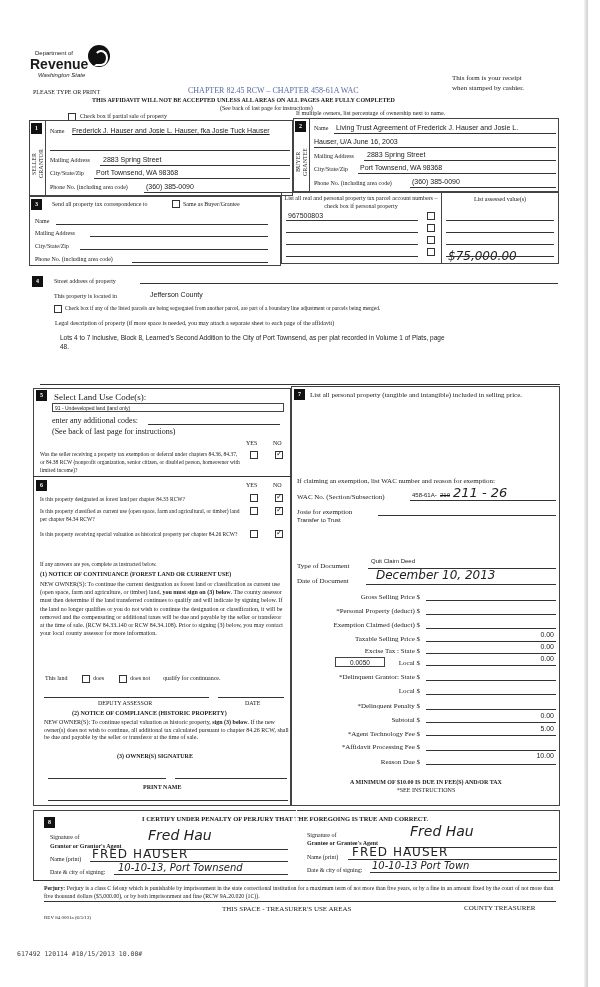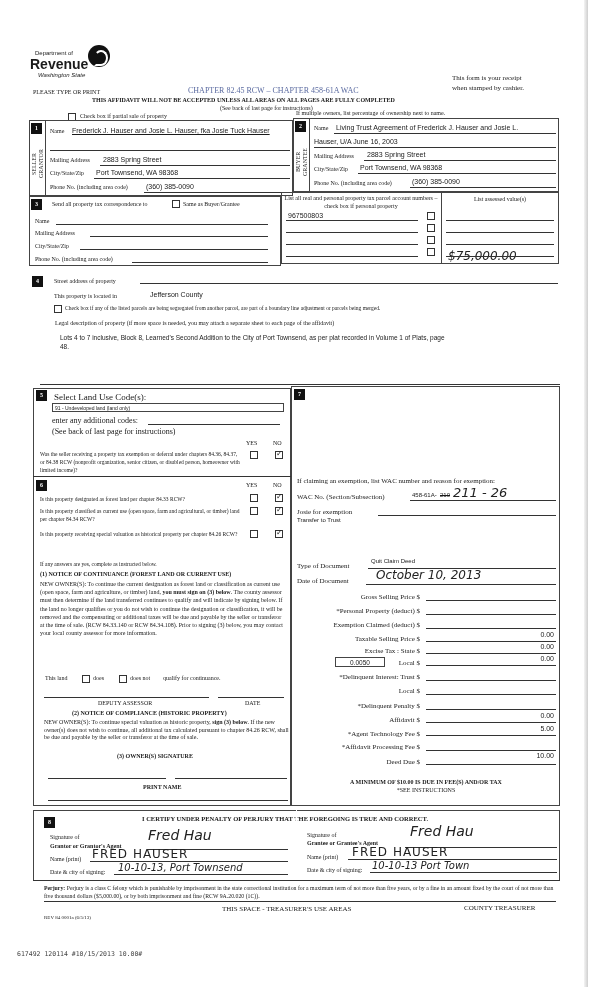--- a/index.html
+++ b/index.html
@@ -187,36 +187,37 @@
   <div class="abs" style="left:44px;top:719px;width:245px;font-size:6px;line-height:7.6px;"><span>NEW OWNER(S): To continue special valuation as historic property,</span> <b>sign (3) below</b><span>. If the new owner(s) does not wish to continue, all additional tax calculated pursuant to chapter 84.26 RCW, shall be due and payable by the seller or transferor at the time of sale.</span></div>
   <div class="abs bold t6" style="left:117px;top:753px;">(3) OWNER(S) SIGNATURE</div>
 
   <div class="line" style="left:48px;top:778px;width:118px;"></div>
   <div class="line" style="left:175px;top:778px;width:112px;"></div>
   <div class="abs bold t6" style="left:143px;top:784px;">PRINT NAME</div>
   <div class="line" style="left:48px;top:800px;width:240px;"></div>
 
   <div class="box" style="left:291px;top:386px;width:269px;height:420px;"></div>
   <div class="badge" style="left:294px;top:389px;">7</div>
+  <div class="abs t7" style="left:310px;top:390px;width:240px;line-height:10px;text-indent:0;">List all personal property (tangible and intangible) included in selling price.</div>
 
   <div class="abs t7" style="left:297px;top:477px;">If claiming an exemption, list WAC number and reason for exemption:</div>
   <div class="abs t7" style="left:297px;top:493px;"><span>WAC No. (Section/Subsection)</span></div>
   <div class="abs fillv" style="left:412px;top:492px;font-size:6px;">458-61A-</div>
   <div class="abs fillv" style="left:440px;top:492px;font-size:6px;text-decoration:line-through;">210</div>
   <div class="abs hand" style="left:453px;top:485px;font-size:13px;">211 - 26</div>
   <div class="line" style="left:410px;top:500px;width:146px;"></div>
   <div class="abs t7" style="left:297px;top:508px;">Josie for exemption</div>
   <div class="line" style="left:378px;top:515px;width:178px;"></div>
   <div class="abs fillv" style="left:297px;top:517px;font-size:6px;">Transfer to Trust</div>
 
   <div class="abs t7" style="left:297px;top:562px;">Type of Document</div>
   <div class="abs fillv" style="left:371px;top:558px;font-size:6px;">Quit Claim Deed</div>
   <div class="line" style="left:368px;top:568px;width:188px;"></div>
   <div class="abs t7" style="left:297px;top:577px;">Date of Document</div>
-  <div class="abs hand" style="left:376px;top:568px;font-size:12px;">October 10, 2013</div>
+  <div class="abs hand" style="left:376px;top:568px;font-size:12px;">December 10, 2013</div>
   <div class="line" style="left:366px;top:584px;width:190px;"></div>
 
   <div class="abs t7 right" style="left:297px;top:593px;width:123px;"><span>Gross Selling Price</span> <span>$</span></div>
   <div class="abs fillv right" style="left:426px;top:591px;width:128px;"></div>
   <div class="line" style="left:426px;top:600px;width:130px;"></div>
 
   <div class="abs t7 right" style="left:297px;top:607px;width:123px;"><span>*Personal Property (deduct)</span> <span>$</span></div>
   <div class="abs fillv right" style="left:426px;top:605px;width:128px;"></div>
   <div class="line" style="left:426px;top:614px;width:130px;"></div>
 
@@ -230,45 +231,45 @@
 
   <div class="abs t7 right" style="left:297px;top:647px;width:123px;"><span>Excise Tax : State</span> <span>$</span></div>
   <div class="abs fillv right" style="left:426px;top:643px;width:128px;">0.00</div>
   <div class="line" style="left:426px;top:653px;width:130px;"></div>
 
   <div class="box fillv center" style="left:335px;top:657px;width:50px;height:10px;font-size:6.5px;line-height:9px;">0.0050</div>
   <div class="abs t7 right" style="left:386px;top:659px;width:34px;"><span>Local</span> <span>$</span></div>
   <div class="abs fillv right" style="left:426px;top:655px;width:128px;">0.00</div>
   <div class="line" style="left:426px;top:665px;width:130px;"></div>
 
-  <div class="abs t7 right" style="left:297px;top:673px;width:123px;"><span>*Delinquent Interest: Trust</span> <span>$</span></div>
+  <div class="abs t7 right" style="left:297px;top:673px;width:123px;"><span>*Delinquent Grantor: State</span> <span>$</span></div>
   <div class="abs fillv right" style="left:426px;top:671px;width:128px;"></div>
   <div class="line" style="left:426px;top:680px;width:130px;"></div>
 
   <div class="abs t7 right" style="left:297px;top:687px;width:123px;"><span>Local</span> <span>$</span></div>
   <div class="abs fillv right" style="left:426px;top:685px;width:128px;"></div>
   <div class="line" style="left:426px;top:694px;width:130px;"></div>
 
   <div class="abs t7 right" style="left:297px;top:702px;width:123px;font-family:Liberation Serif, serif;"><span>*Delinquent Penalty</span> <span>$</span></div>
   <div class="abs fillv right" style="left:426px;top:700px;width:128px;"></div>
   <div class="line" style="left:426px;top:709px;width:130px;"></div>
 
-  <div class="abs t7 right" style="left:297px;top:716px;width:123px;"><span>Affidavit</span> <span>$</span></div>
+  <div class="abs t7 right" style="left:297px;top:716px;width:123px;"><span>Subtotal</span> <span>$</span></div>
   <div class="abs fillv right" style="left:426px;top:712px;width:128px;">0.00</div>
   <div class="line" style="left:426px;top:722px;width:130px;"></div>
 
   <div class="abs t7 right" style="left:297px;top:730px;width:123px;"><span>*Agent Technology Fee</span> <span>$</span></div>
   <div class="abs fillv right" style="left:426px;top:725px;width:128px;">5.00</div>
   <div class="line" style="left:426px;top:735px;width:130px;"></div>
 
   <div class="abs t7 right" style="left:297px;top:743px;width:123px;"><span>*Affidavit Processing Fee</span> <span>$</span></div>
   <div class="abs fillv right" style="left:426px;top:741px;width:128px;"></div>
   <div class="line" style="left:426px;top:750px;width:130px;"></div>
 
-  <div class="abs t7 right" style="left:297px;top:758px;width:123px;"><span>Deed Due</span> <span>$</span></div>
+  <div class="abs t7 right" style="left:297px;top:758px;width:123px;"><span>Reason Due</span> <span>$</span></div>
   <div class="abs fillv right" style="left:426px;top:752px;width:128px;">10.00</div>
   <div class="line" style="left:426px;top:764px;width:130px;"></div>
 
   <div class="abs bold center" style="left:293px;top:779px;width:266px;font-size:6px;">A MINIMUM OF $10.00 IS DUE IN FEE(S) AND/OR TAX</div>
   <div class="abs center" style="left:293px;top:787px;width:266px;font-size:6px;">*SEE INSTRUCTIONS</div>
 
   <div class="box" style="left:33px;top:810px;width:527px;height:70px;border-bottom:none;"></div>
   <div class="badge" style="left:44px;top:817px;">8</div>
   <div class="abs bold" style="left:142px;top:815px;font-size:6.5px;">I CERTIFY UNDER PENALTY OF PERJURY THAT THE FOREGOING IS TRUE AND CORRECT.</div>
 

